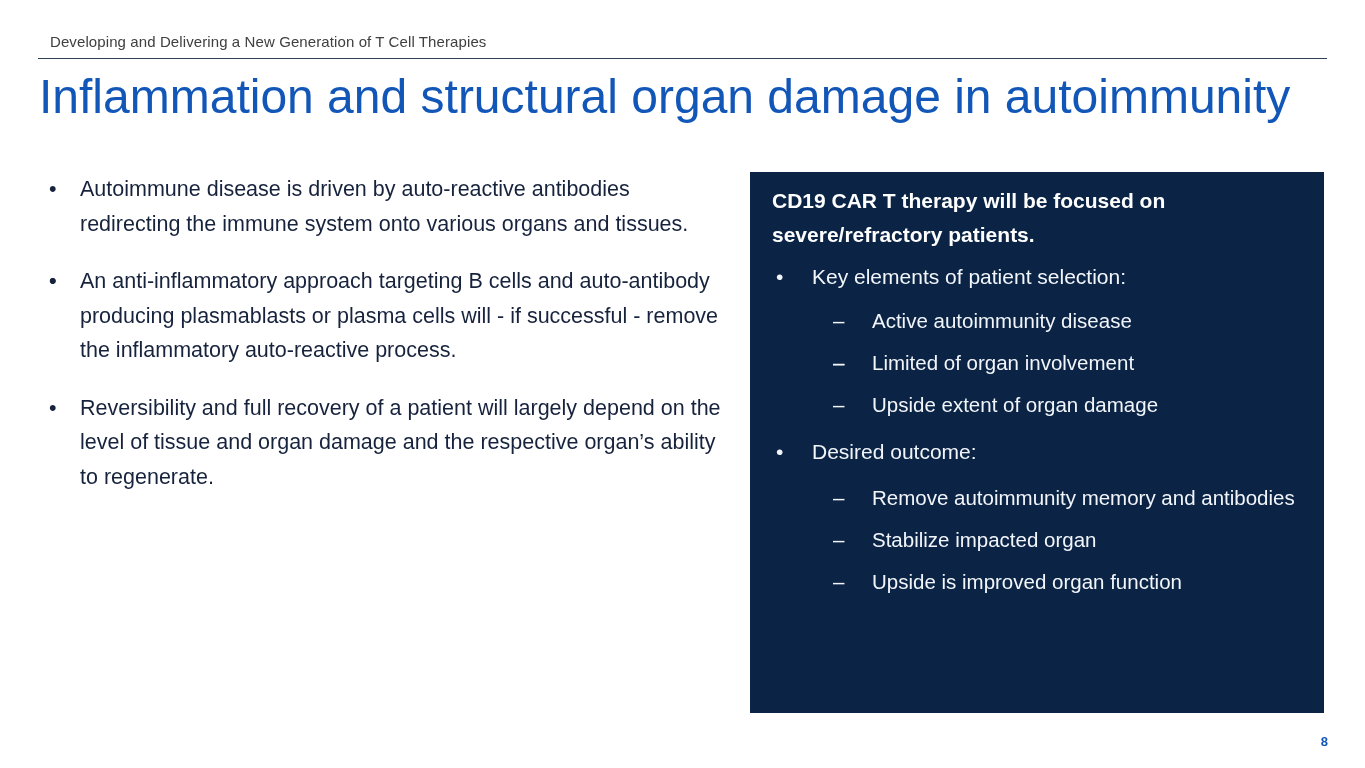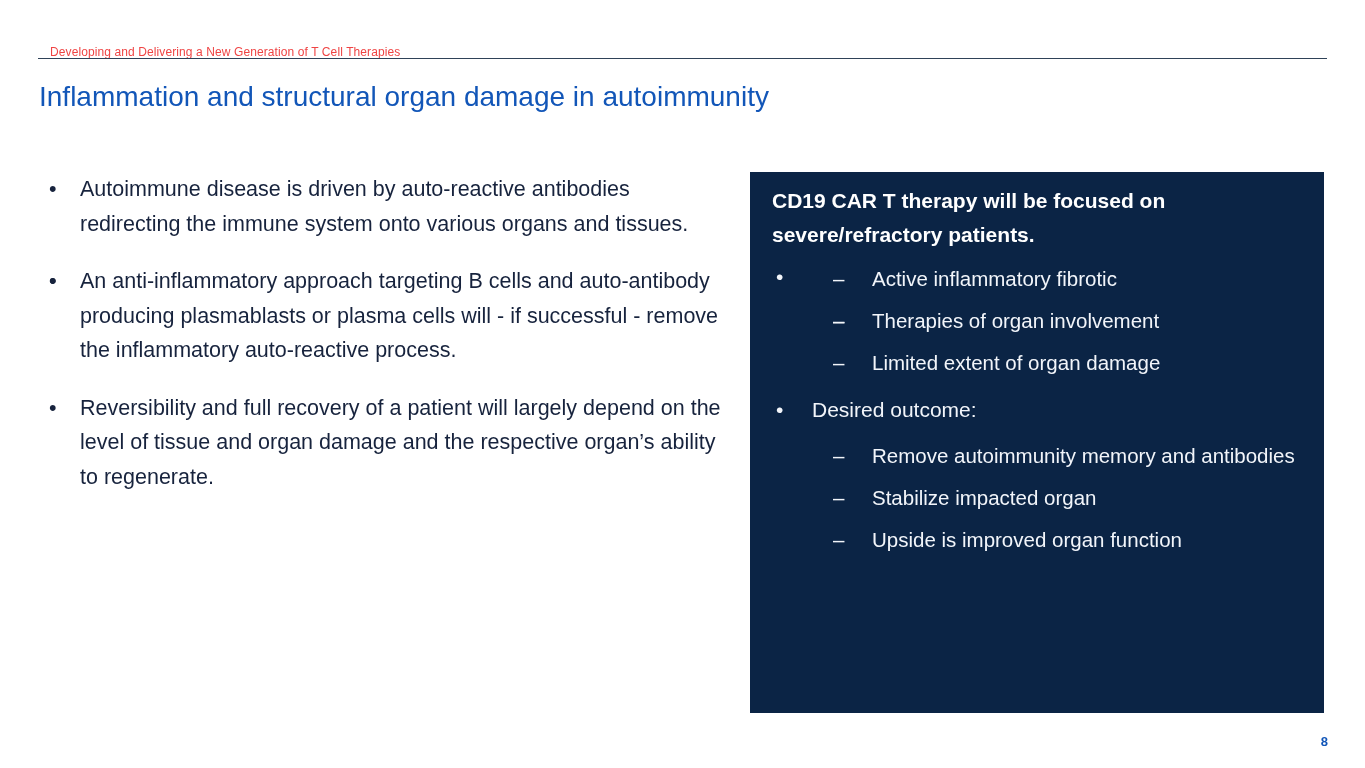--- a/index.html
+++ b/index.html
@@ -19,42 +19,42 @@
   .slide-header {
     position: absolute;
     left: 0;
     top: 0;
     width: 1365px;
     height: 60px;
   }
   .header-kicker {
     position: absolute;
     left: 50px;
-    top: 45px;
-    font-size: 12px;
-    color: #ef4444;
+    top: 33px;
+    font-size: 15px;
+    color: #404040;
     letter-spacing: 0.1px;
     white-space: nowrap;
   }
   .header-rule {
     position: absolute;
     left: 38px;
     top: 58px;
     width: 1289px;
     height: 1px;
     background: #2f4258;
   }
 
   
   .slide-title {
     position: absolute;
     left: 39px;
     top: 72px;
     width: 1270px;
-    font-size: 28px;
+    font-size: 48px;
     line-height: 50px;
     color: #1256b8;
     font-weight: 400;
     white-space: nowrap;
   }
 
   
   .left-column {
     position: absolute;
     left: 40px;
@@ -177,36 +177,37 @@
   </div>
 
 </div>
 
 <div class="panel">
 
   <div class="panel-heading">CD19 CAR T therapy will be focused on severe/refractory patients.</div>
 
   <div class="panel-bullet">
     <span class="marker">•</span>
+    <span>Key elements of patient selection:</span>
   </div>
   <div class="sub-group">
     <div class="panel-sub">
       <span class="marker">–</span>
-      <span>Active inflammatory fibrotic</span>
-    </div>
-    <div class="panel-sub">
-      <span class="marker">–</span>
-    </div>
-    <div class="panel-sub">
-      <span class="marker">–</span>
-      <span>Therapies of organ involvement</span>
-    </div>
-    <div class="panel-sub">
-      <span class="marker">–</span>
-      <span>Limited extent of organ damage</span>
+      <span>Active autoimmunity disease</span>
+    </div>
+    <div class="panel-sub">
+      <span class="marker">–</span>
+    </div>
+    <div class="panel-sub">
+      <span class="marker">–</span>
+      <span>Limited of organ involvement</span>
+    </div>
+    <div class="panel-sub">
+      <span class="marker">–</span>
+      <span>Upside extent of organ damage</span>
     </div>
   </div>
 
   <div class="panel-bullet" style="margin-top:14px;">
     <span class="marker">•</span>
     <span>Desired outcome:</span>
   </div>
   <div class="sub-group second">
     <div class="panel-sub">
       <span class="marker">–</span>

